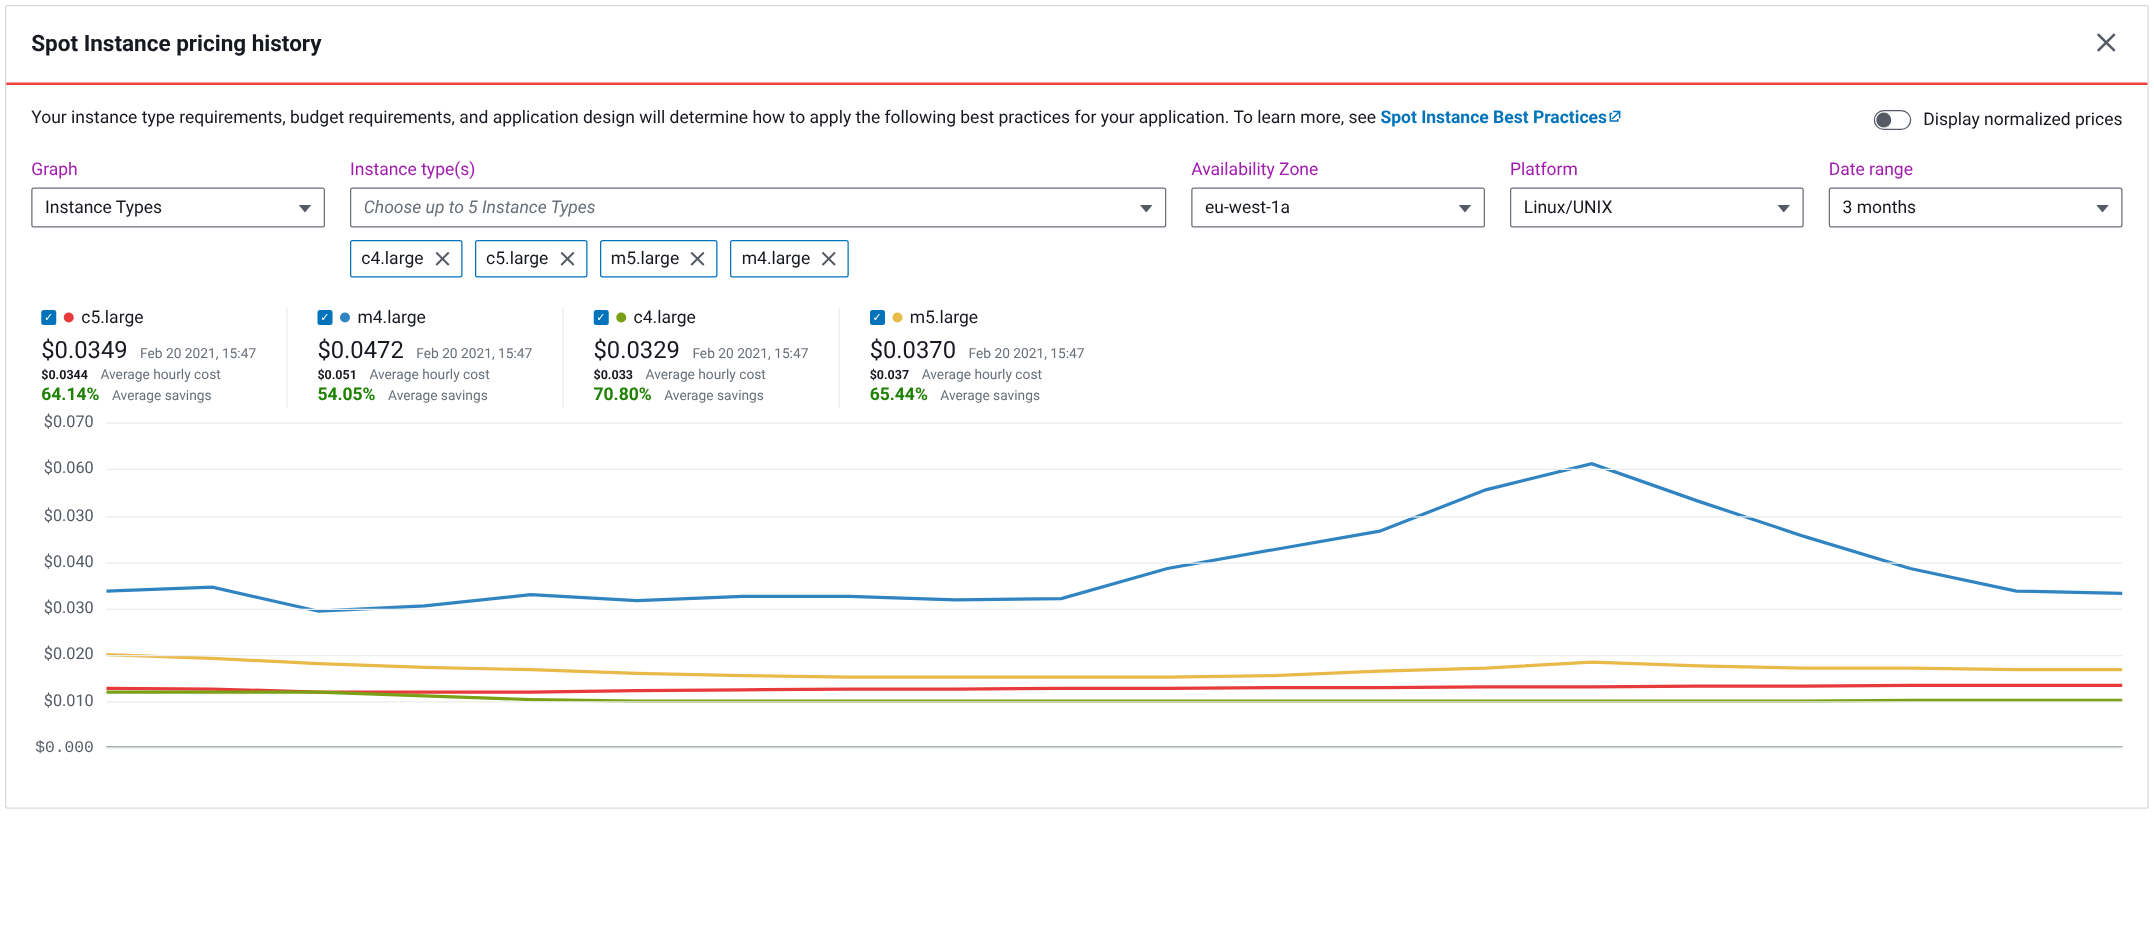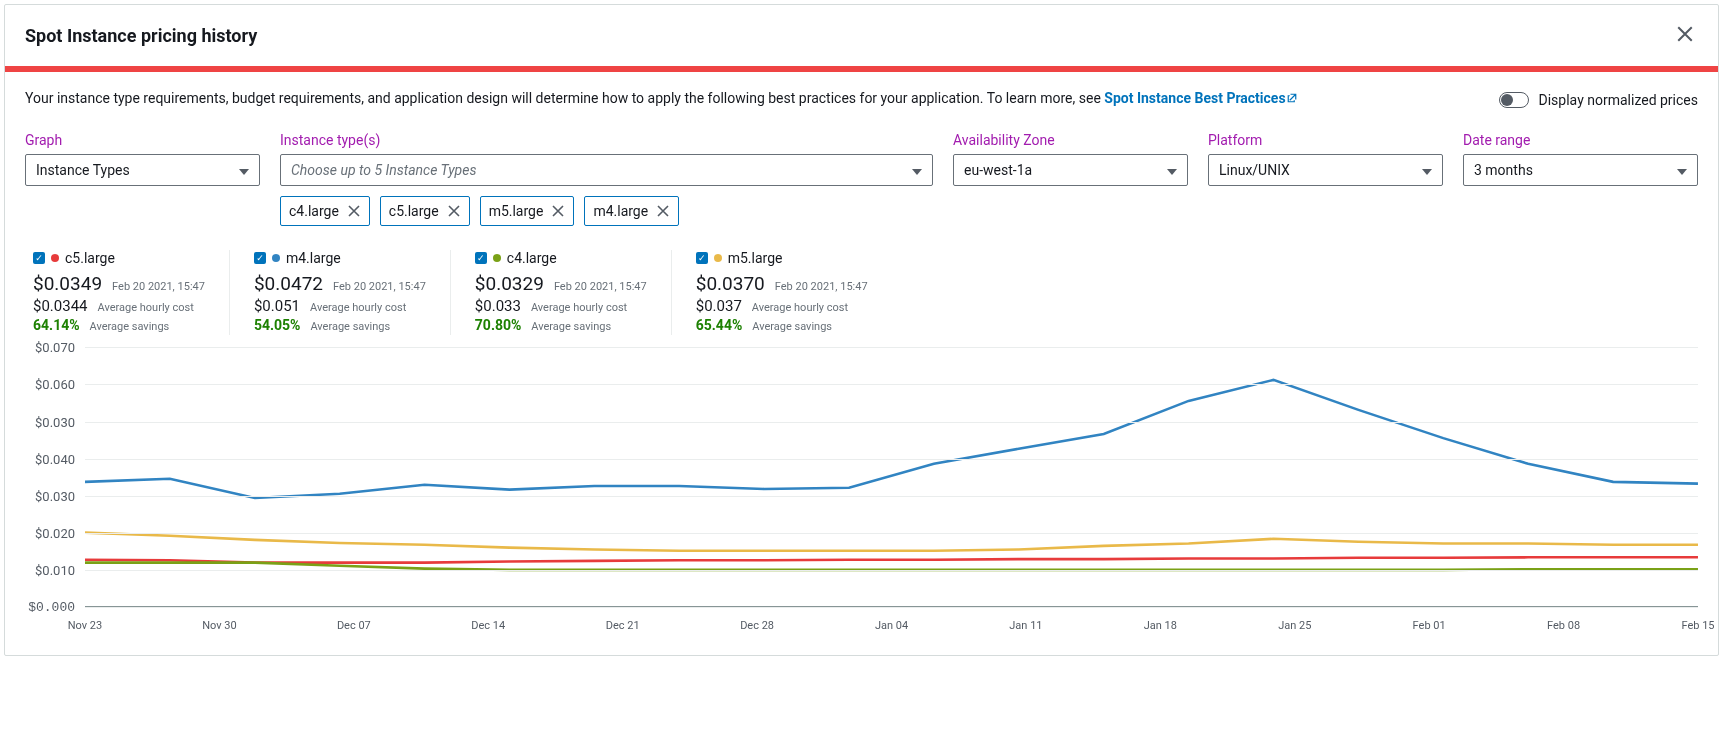--- a/index.html
+++ b/index.html
@@ -13,21 +13,21 @@
   .panel {
     border: 1px solid #d5dbdb;
     border-radius: 2px;
     background: #ffffff;
   }
   .panel-header {
     display: flex;
     justify-content: space-between;
     align-items: center;
     padding: 16px 20px;
-    border-bottom: 6px solid #ef4444;
+    border-bottom: 2px solid #ef4444;
   }
   .panel-header h1 {
     font-size: 18px;
     font-weight: 700;
   }
   .close-btn {
     background: none;
     border: none;
     cursor: pointer;
     color: #545b64;
@@ -176,21 +176,21 @@
   .card-name { font-size: 14px; }
   .card-row {
     display: flex;
     align-items: baseline;
     gap: 10px;
     margin-bottom: 2px;
     text-align: right;
   }
   .price-big { font-size: 19px; font-weight: 400; }
   .ts { font-size: 11px; color: #687078; }
-  .avg { font-size: 15px; }
+  .avg { font-size: 10px; font-weight: bold; }
   .savings { font-size: 14px; font-weight: 700; color: #1d8102; }
   .sublabel { font-size: 11px; color: #687078; }
   .chart-wrap {
     position: relative;
     padding-left: 60px;
     padding-bottom: 28px;
   }
   .chart {
     position: relative;
     height: 260px;
@@ -440,30 +440,15 @@
           <div class="ylabel" style="top: 148.571px;">$0.030</div>
           <div class="gridline" style="top: 111.429px;"></div>
           <div class="ylabel" style="top: 111.429px;">$0.040</div>
           <div class="gridline" style="top: 74.2857px;"></div>
           <div class="ylabel" style="top: 74.2857px;">$0.030</div>
           <div class="gridline" style="top: 37.1429px;"></div>
           <div class="ylabel" style="top: 37.1429px;">$0.060</div>
           <div class="gridline" style="top: 0px;"></div>
           <div class="ylabel" style="top: 0px;">$0.070</div>
         </div>
-      <div class="xlabels" id="xlabels">
-          <div class="xlabel" style="left: 0%; top: 4px;">Nov 23</div>
-          <div class="xlabel" style="left: 8.33333%; top: 4px;">Nov 30</div>
-          <div class="xlabel" style="left: 16.6667%; top: 4px;">Dec 07</div>
-          <div class="xlabel" style="left: 25%; top: 4px;">Dec 14</div>
-          <div class="xlabel" style="left: 33.3333%; top: 4px;">Dec 21</div>
-          <div class="xlabel" style="left: 41.6667%; top: 4px;">Dec 28</div>
-          <div class="xlabel" style="left: 50%; top: 4px;">Jan 04</div>
-          <div class="xlabel" style="left: 58.3333%; top: 4px;">Jan 11</div>
-          <div class="xlabel" style="left: 66.6667%; top: 4px;">Jan 18</div>
-          <div class="xlabel" style="left: 75%; top: 4px;">Jan 25</div>
-          <div class="xlabel" style="left: 83.3333%; top: 4px;">Feb 01</div>
-          <div class="xlabel" style="left: 91.6667%; top: 4px;">Feb 08</div>
-          <div class="xlabel" style="left: 100%; top: 4px;">Feb 15</div>
-        </div>
     </div>
   </div>
 </div>
 
 </body></html>

